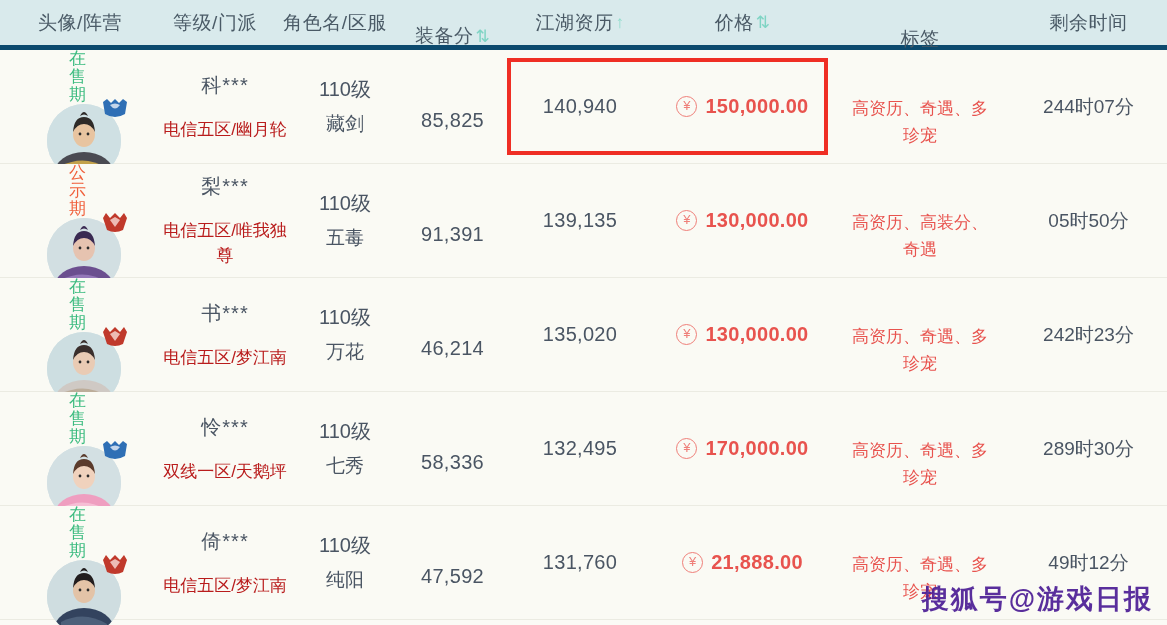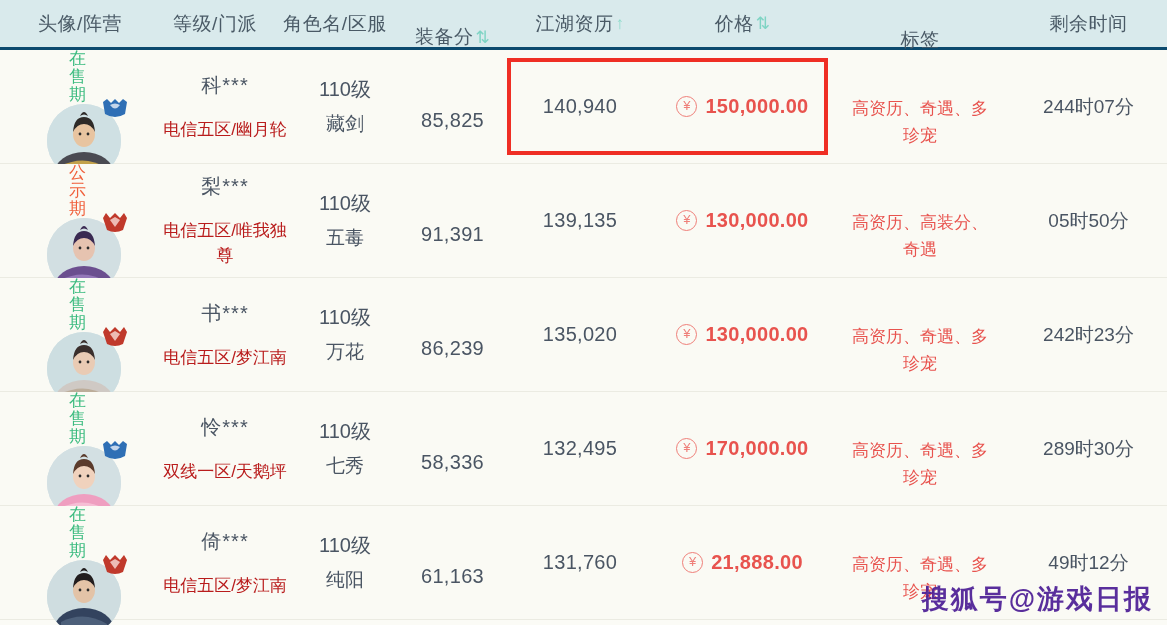--- a/index.html
+++ b/index.html
@@ -16,21 +16,21 @@
     width: 1167px;
     height: 625px;
     background: #fbfbf6;
   }
 
   
   .thead {
     display: flex;
     height: 50px;
     background: #d9eaec;
-    border-bottom: 3px solid #0c4a6e;
+    border-bottom: 5px solid #0c4a6e;
     align-items: center;
   }
   .th {
     display: flex;
     align-items: center;
     justify-content: center;
     height: 100%;
     font-size: 19px;
     color: #4a5a66;
     letter-spacing: .5px;
@@ -348,21 +348,21 @@
     </div>
     <div class="td c-name">
       <div class="name-main">书***</div>
       <div class="name-sub">电信五区/梦江南</div>
     </div>
     <div class="td c-level">
       <div class="lvl-main">110级</div>
       <div class="lvl-sub">万花</div>
     </div>
     <div class="td c-gear">
-      <div class="num">86,239</div>
+      <div class="num">46,214</div>
     </div>
     <div class="td c-exp">
       <div class="num">135,020</div>
     </div>
     <div class="td c-price">
       <div class="price-inner">
         <span class="yen">¥</span>
         <span class="price-val">130,000.00</span>
       </div>
     </div>
@@ -448,21 +448,21 @@
     </div>
     <div class="td c-name">
       <div class="name-main">倚***</div>
       <div class="name-sub">电信五区/梦江南</div>
     </div>
     <div class="td c-level">
       <div class="lvl-main">110级</div>
       <div class="lvl-sub">纯阳</div>
     </div>
     <div class="td c-gear">
-      <div class="num">61,163</div>
+      <div class="num">47,592</div>
     </div>
     <div class="td c-exp">
       <div class="num">131,760</div>
     </div>
     <div class="td c-price">
       <div class="price-inner">
         <span class="yen">¥</span>
         <span class="price-val">21,888.00</span>
       </div>
     </div>

